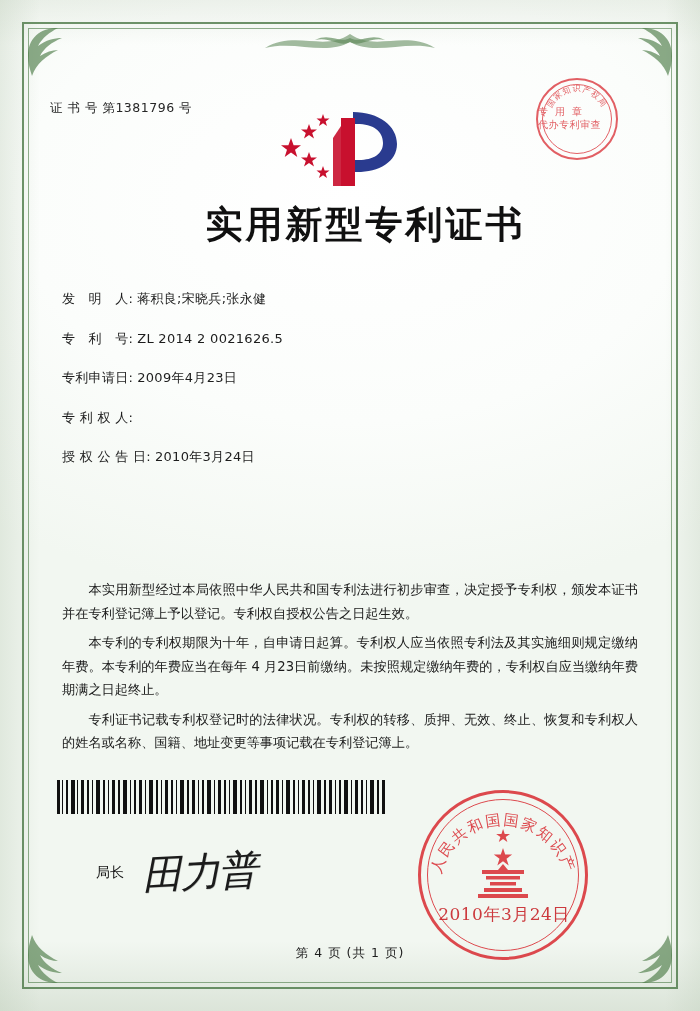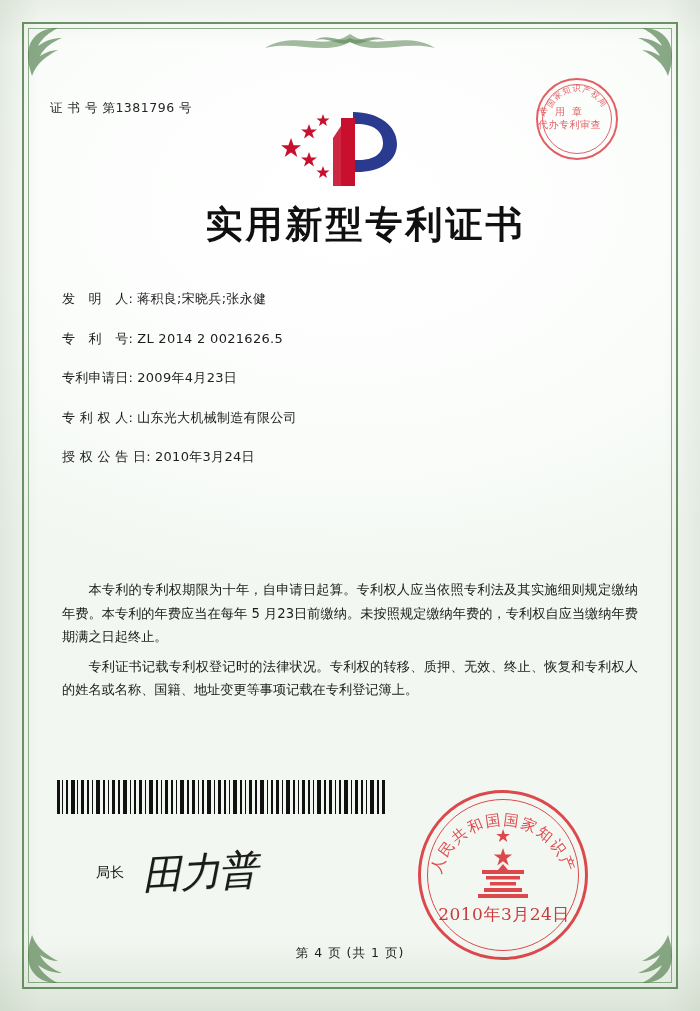--- a/index.html
+++ b/index.html
@@ -331,30 +331,30 @@
     <div class="field-row">
       <span class="field-label">专　利　号:</span>
       <span class="field-value">ZL 2014 2 0021626.5</span>
     </div>
     <div class="field-row">
       <span class="field-label">专利申请日:</span>
       <span class="field-value">2009年4月23日</span>
     </div>
     <div class="field-row">
       <span class="field-label">专 利 权 人:</span>
-      <span class="field-value">山东光大机械制造有限公司</span>
     </div>
     <div class="field-row">
       <span class="field-label">授 权 公 告 日:</span>
       <span class="field-value">2010年3月24日</span>
     </div>
   </div>
 
   <div class="body-text">
-    <p>本专利的专利权期限为十年，自申请日起算。专利权人应当依照专利法及其实施细则规定缴纳年费。本专利的年费应当在每年 5 月23日前缴纳。未按照规定缴纳年费的，专利权自应当缴纳年费期满之日起终止。</p>
+    <p>本实用新型经过本局依照中华人民共和国专利法进行初步审查，决定授予专利权，颁发本证书并在专利登记簿上予以登记。专利权自授权公告之日起生效。</p>
+    <p>本专利的专利权期限为十年，自申请日起算。专利权人应当依照专利法及其实施细则规定缴纳年费。本专利的年费应当在每年 4 月23日前缴纳。未按照规定缴纳年费的，专利权自应当缴纳年费期满之日起终止。</p>
     <p>专利证书记载专利权登记时的法律状况。专利权的转移、质押、无效、终止、恢复和专利权人的姓名或名称、国籍、地址变更等事项记载在专利登记簿上。</p>
   </div>
 
   <svg class="barcode" viewBox="0 0 330 34" preserveAspectRatio="none">
     <g fill="#111">
       <rect x="0" y="0" width="3" height="34"></rect>
         <rect x="5" y="0" width="1" height="34"></rect>
       <rect x="9" y="0" width="2" height="34"></rect>
         <rect x="14" y="0" width="4" height="34"></rect>
       <rect x="20" y="0" width="1" height="34"></rect>

